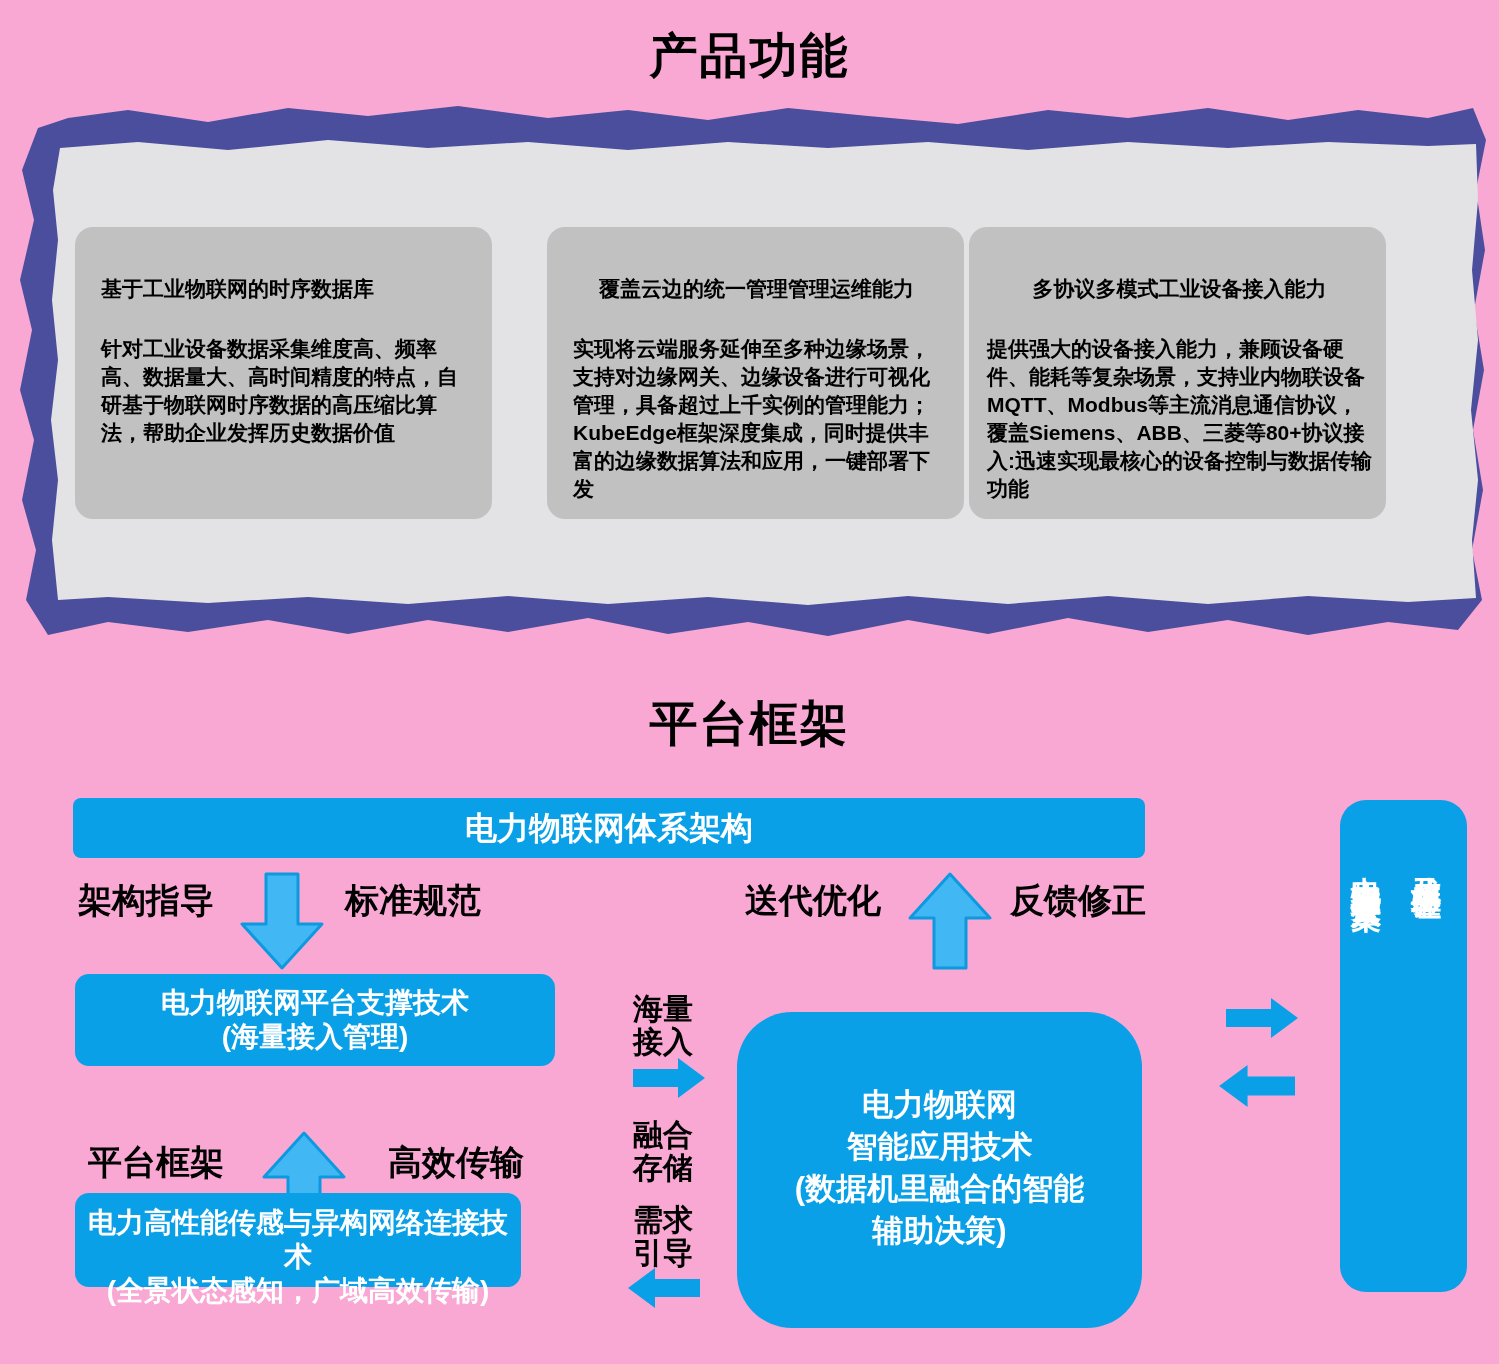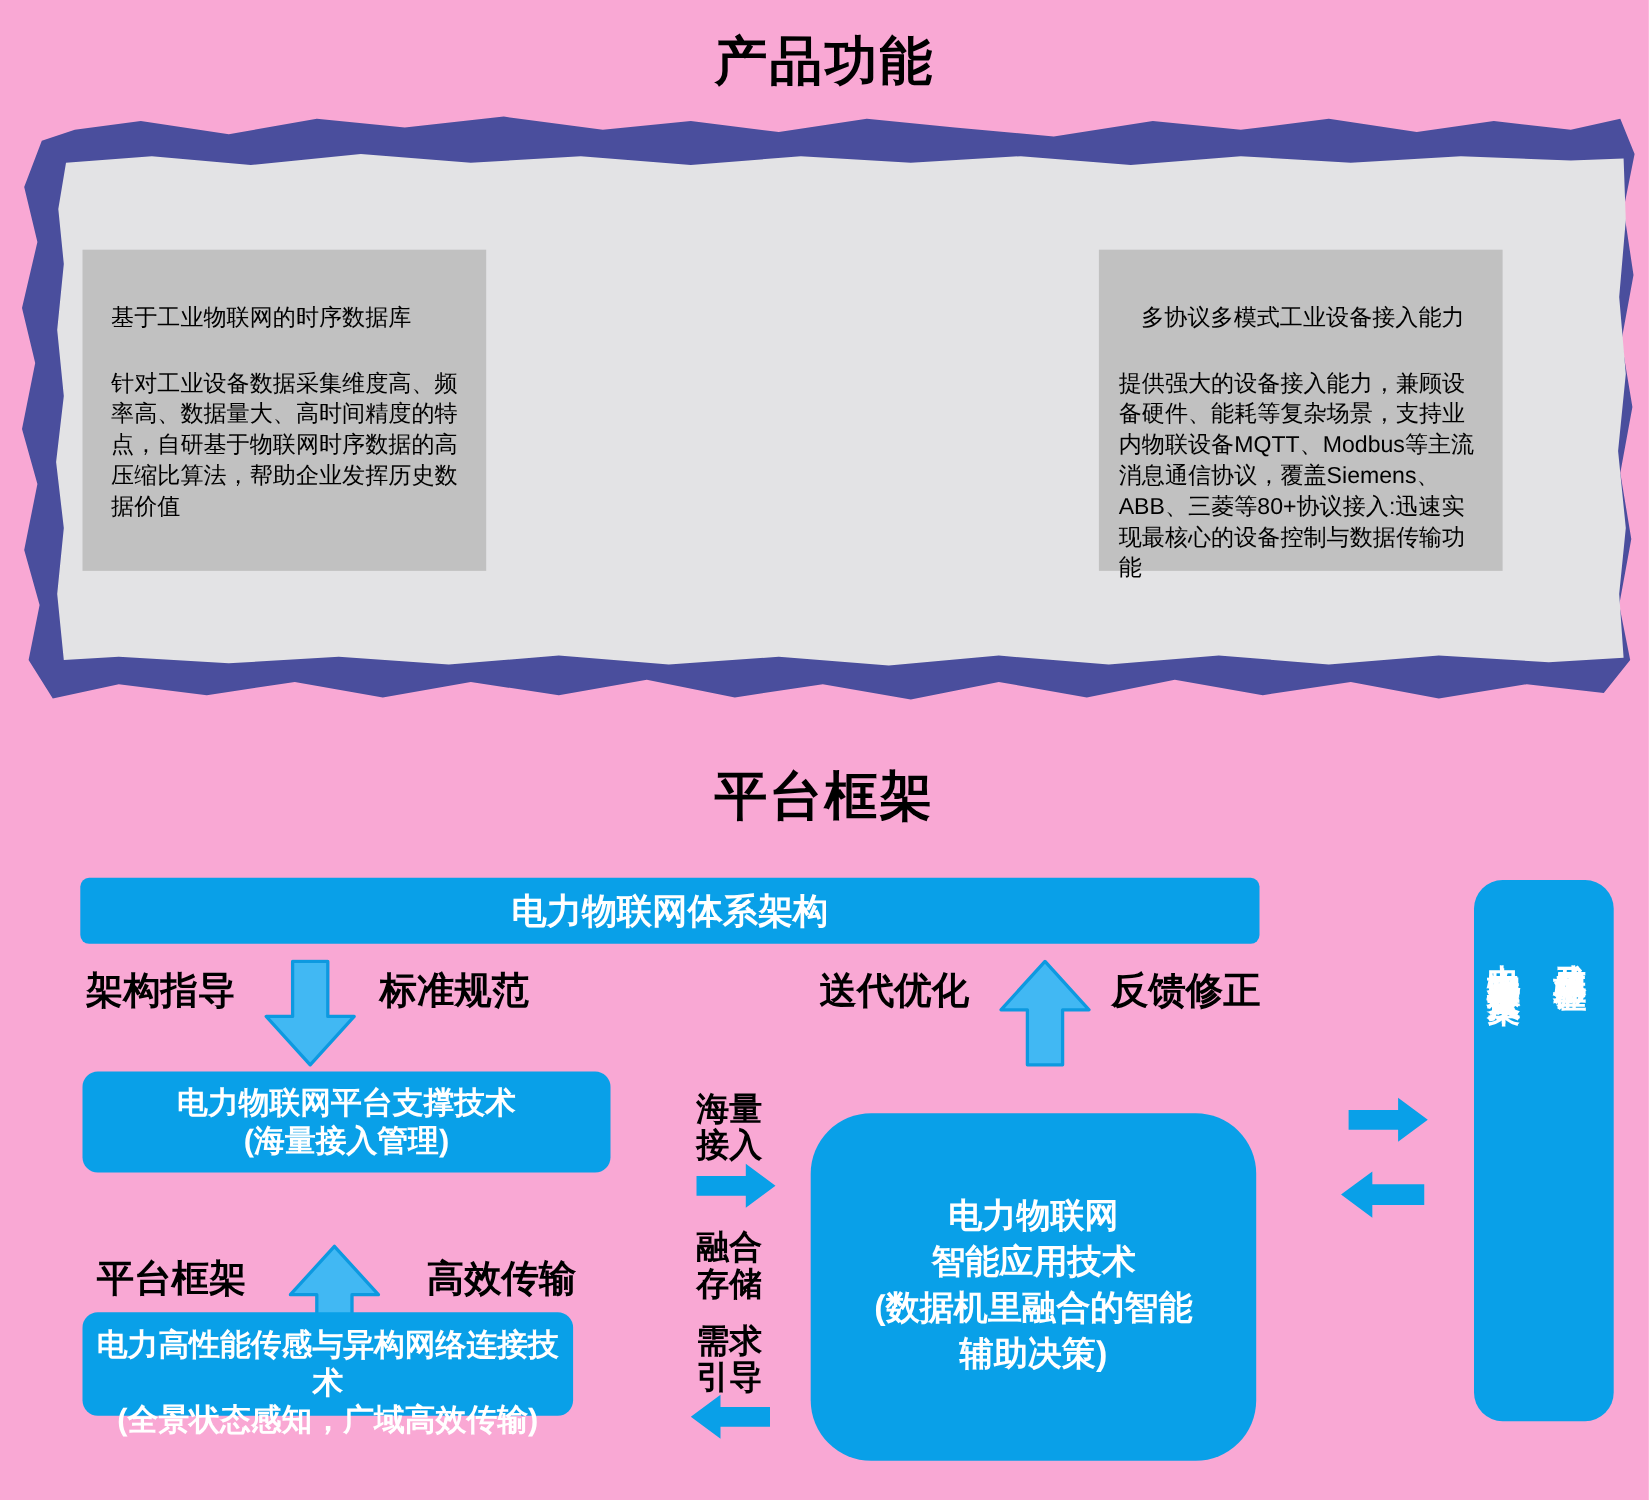--- a/index.html
+++ b/index.html
@@ -9,23 +9,23 @@
     overflow:hidden; font-weight:bold; color:#000;
   }
   .section-title {
     position:absolute; width:100%; text-align:center;
     font-size:48px; font-weight:bold; color:#000; letter-spacing:2px;
   }
   
   #torn-frame { position:absolute; left:8px; top:100px; width:1484px; height:545px; }
   
   .card {
-    position:absolute; top:227px; width:367px; height:292px;
+    position:absolute; top:227px; width:417px; height:292px;
     background:#c1c1c1; box-sizing:border-box; padding:48px 24px 0 26px;
-    font-size:21px; line-height:28px; font-weight:normal; color:#000;
+    font-size:21px; line-height:28px; font-weight:bold; color:#000;border-radius:18px;
   }
   .card .card-heading { margin-bottom:32px; }
   .card.center-head .card-heading { text-align:center; }
   
   .blue-box {
     position:absolute; background:#09a0e8; color:#ffffff; font-weight:bold;
     text-align:center; box-sizing:border-box;
   }
   #top-bar { left:73px; top:798px; width:1072px; height:60px; border-radius:8px;
              font-size:32px; line-height:60px; }
@@ -68,22 +68,26 @@
         600,504 500,496 400,504 300,497 200,503 100,497 50,500
         44,440 50,380 43,320 50,260 44,200 50,140 45,90"></polygon>
     </svg>
   </div>
 
   <div class="card" style="left:75px;">
     <div class="card-heading">基于工业物联网的时序数据库</div>
     <div class="card-body">针对工业设备数据采集维度高、频率高、数据量大、高时间精度的特点，自研基于物联网时序数据的高压缩比算法，帮助企业发挥历史数据价值</div>
   </div>
 
+  <div class="card center-head" style="left:547px;">
+    <div class="card-heading">覆盖云边的统一管理管理运维能力</div>
+    <div class="card-body">实现将云端服务延伸至多种边缘场景，支持对边缘网关、边缘设备进行可视化管理，具备超过上千实例的管理能力；KubeEdge框架深度集成，同时提供丰富的边缘数据算法和应用，一键部署下发</div>
+  </div>
 
-  <div class="card center-head" style="left:999px; padding-left:18px; padding-right:14px;">
+  <div class="card center-head" style="left:969px; padding-left:18px; padding-right:14px;">
     <div class="card-heading">多协议多模式工业设备接入能力</div>
     <div class="card-body">提供强大的设备接入能力，兼顾设备硬件、能耗等复杂场景，支持业内物联设备MQTT、Modbus等主流消息通信协议，覆盖Siemens、ABB、三菱等80+协议接入:迅速实现最核心的设备控制与数据传输功能</div>
   </div>
 
   <div class="section-title" style="top:692px;">平台框架</div>
 
   <div id="top-bar" class="blue-box">电力物联网体系架构</div>
 
   <div class="flow-label" style="left:78px; top:878px;">架构指导</div>
 

